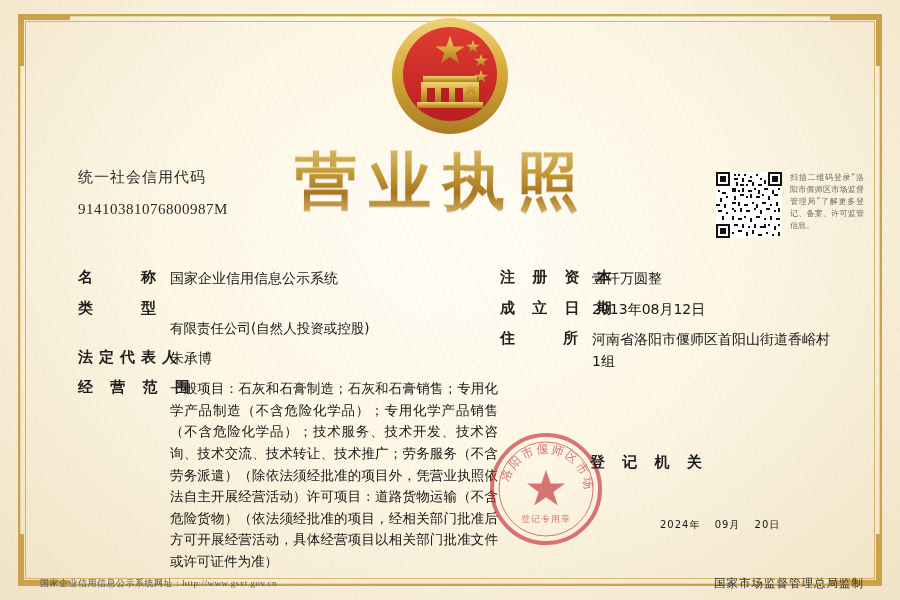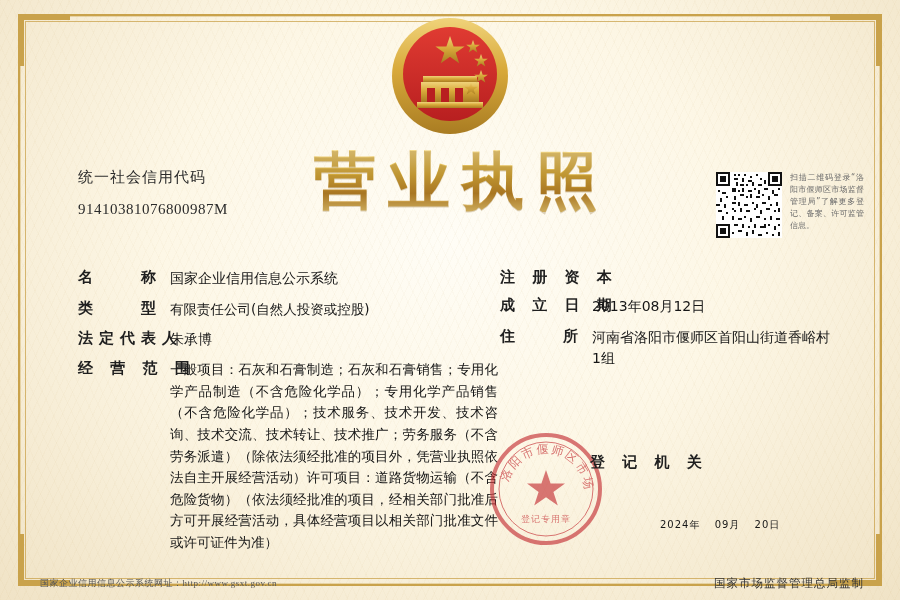--- a/index.html
+++ b/index.html
@@ -58,21 +58,21 @@
     left: 50%;
     top: 10px;
     transform: translateX(-50%);
     width: 150px;
     height: 132px;
   }
 
   
   .title {
     position: absolute;
-    left: 272px;
+    left: 253px;
     top: 150px;
     width: 380px;
     text-align: center;
     font-family: "DejaVu Serif", "Liberation Serif", serif;
     font-weight: bold;
     font-size: 62px;
     letter-spacing: 12px;
     line-height: 1;
     color: #c8972f;
     background: linear-gradient(180deg, #f3d98a 0%, #d8ae3f 40%, #b9832a 70%, #e9cb78 100%);
@@ -153,21 +153,21 @@
     font-family: "DejaVu Sans", "Liberation Sans", sans-serif;
     font-size: 14px;
     color: #161616;
     line-height: 1.55;
   }
   .scope .f-value {
     text-align: justify;
     line-height: 1.6;
     font-size: 13.5px;
   }
-  .f-value.small { font-size: 13.5px; }
+  .f-value.small { font-size: 13.5px; margin-top: 19px; }
 
   
   .authority {
     position: absolute;
     left: 590px;
     top: 453px;
     font-family: "DejaVu Sans", "Liberation Sans", sans-serif;
     font-size: 15px;
     font-weight: bold;
     letter-spacing: 6px;
@@ -390,20 +390,21 @@
     </div>
     <div class="row scope">
       <div class="f-label">经 营 范 围</div>
       <div class="f-value">一般项目：石灰和石膏制造；石灰和石膏销售；专用化学产品制造（不含危险化学品）；专用化学产品销售（不含危险化学品）；技术服务、技术开发、技术咨询、技术交流、技术转让、技术推广；劳务服务（不含劳务派遣）（除依法须经批准的项目外，凭营业执照依法自主开展经营活动）许可项目：道路货物运输（不含危险货物）（依法须经批准的项目，经相关部门批准后方可开展经营活动，具体经营项目以相关部门批准文件或许可证件为准）</div>
     </div>
   </div>
 
   <div class="fields-right">
     <div class="row">
       <div class="f-label">注 册 资 本</div>
+      <div class="f-value">壹仟万圆整</div>
     </div>
     <div class="row">
       <div class="f-label">成 立 日 期</div>
       <div class="f-value">2013年08月12日</div>
     </div>
     <div class="row">
       <div class="f-label">住　　所</div>
       <div class="f-value">河南省洛阳市偃师区首阳山街道香峪村1组</div>
     </div>
   </div>

